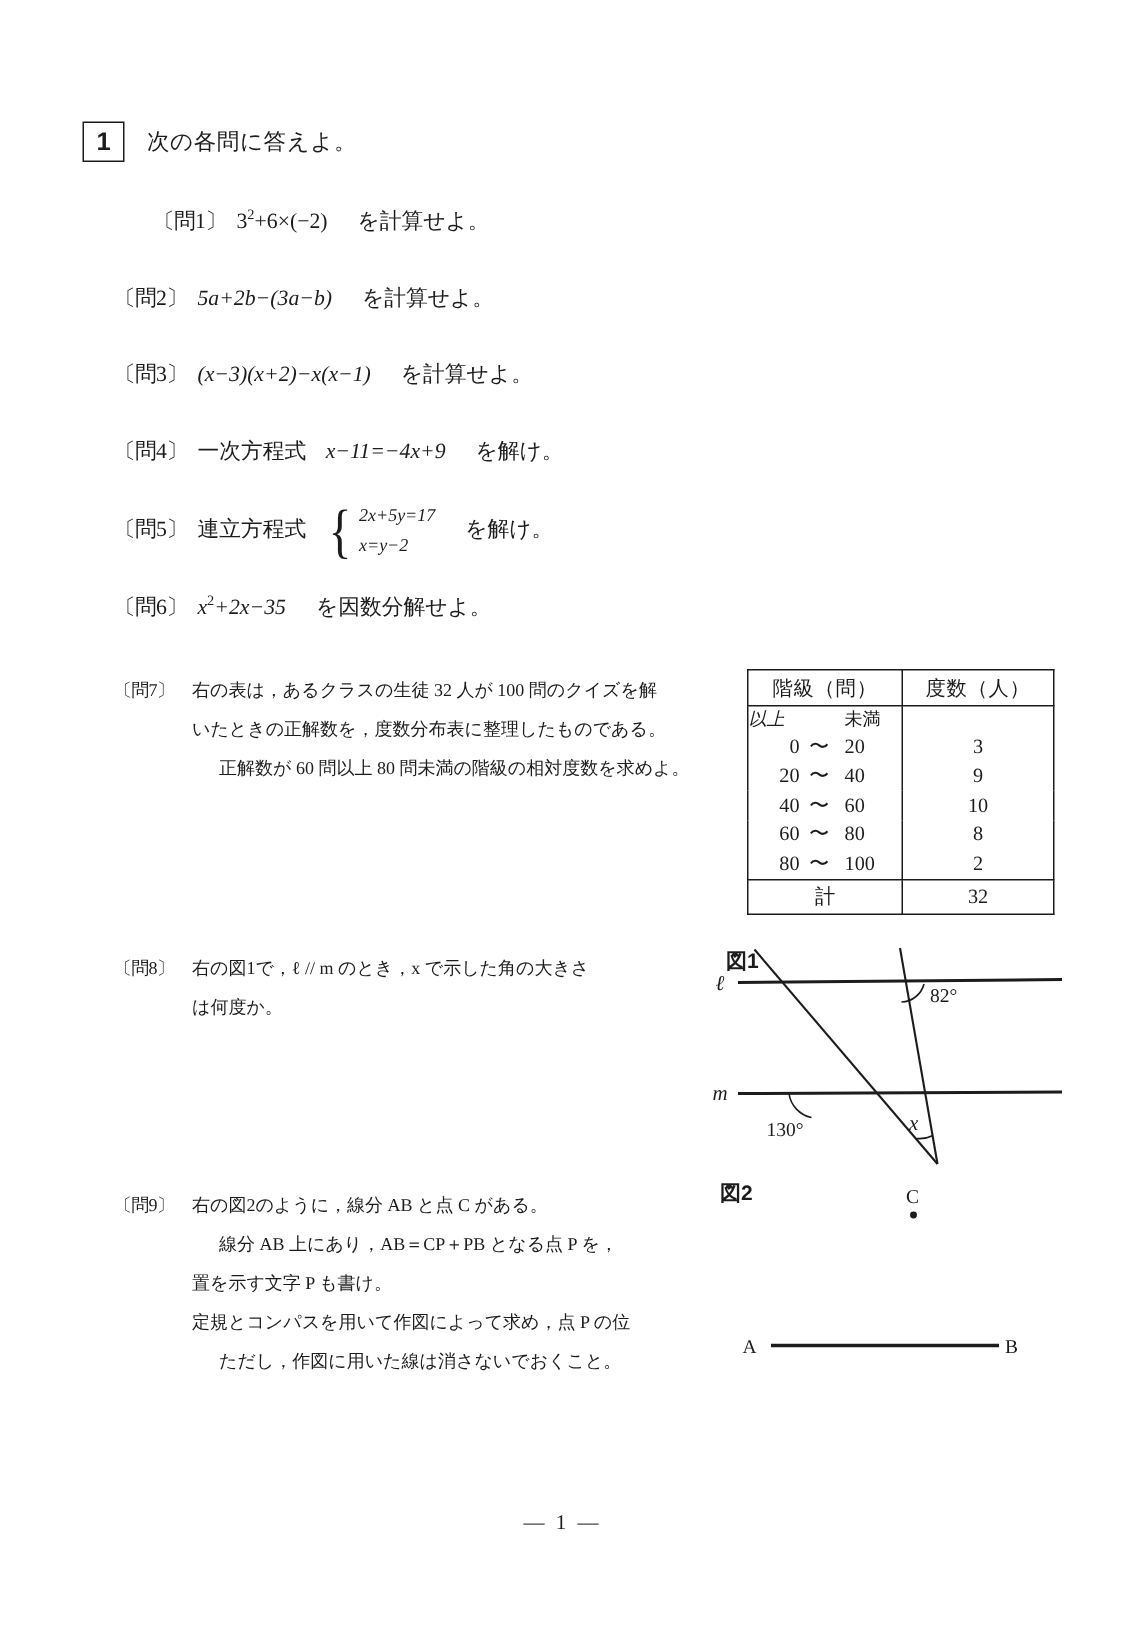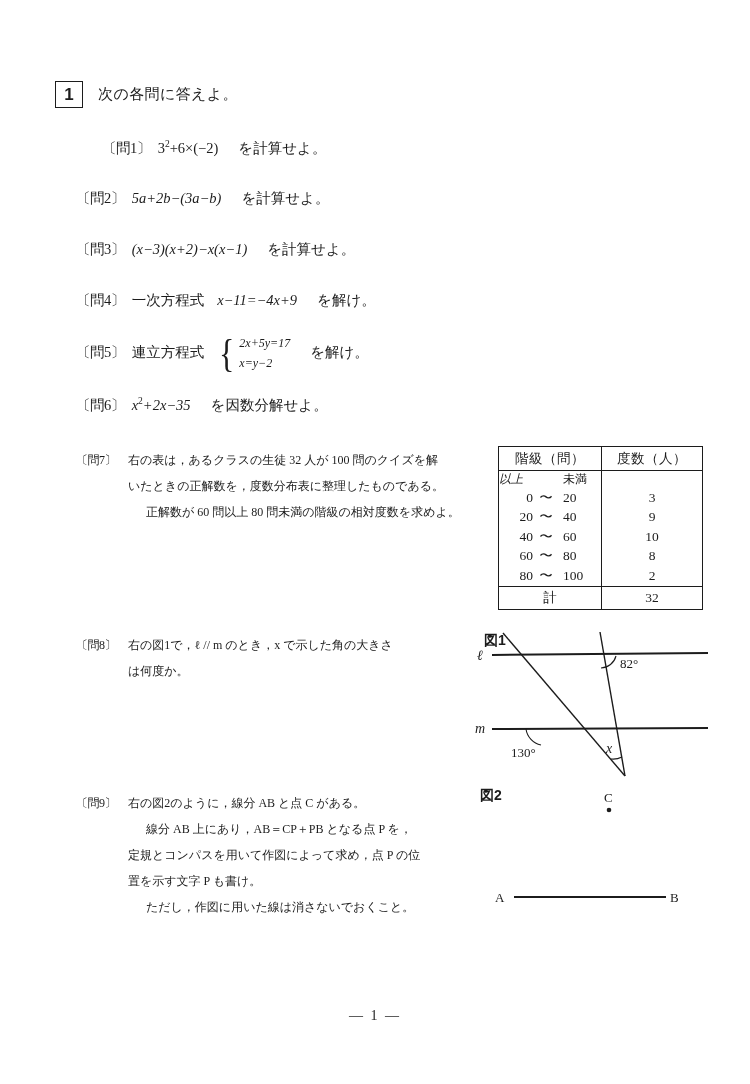--- a/index.html
+++ b/index.html
@@ -364,22 +364,22 @@
     <path d="M 141 139 A 20 20 0 0 0 152 137" fill="none" stroke="#1c1c1c" stroke-width="1.1"></path>
     <text class="svg-text-it" x="136" y="133">x</text>
 
     <text class="svg-text-it" x="7" y="40">ℓ</text>
     <text class="svg-text-it" x="5" y="113">m</text>
   </svg>
 
   <div class="para" style="left:76px; top:790px; width:420px;">
     <span><span class="tag">〔問9〕</span><span>右の図2のように，線分 AB と点 C がある。</span></span>
     <span class="indent1">線分 AB 上にあり，AB＝CP＋PB となる点 P を，</span>
+    <span class="indent3">置を示す文字 P も書け。</span>
     <span class="indent3">定規とコンパスを用いて作図によって求め，点 P の位</span>
-    <span class="indent3">置を示す文字 P も書け。</span>
     <span class="indent1">ただし，作図に用いた線は消さないでおくこと。</span>
   </div>
 
   <div class="fig-label" style="left:480px; top:787px;">図2</div>
   <svg class="fig-svg" style="left:470px; top:780px;" width="250" height="140" viewBox="0 0 250 140">
 
     <text class="svg-text" x="134" y="22" font-size="14">C</text>
     <circle cx="139" cy="30" r="2.3" fill="#1c1c1c"></circle>
 
     <line x1="44" y1="117" x2="196" y2="117" stroke="#1c1c1c" stroke-width="2.2"></line>

